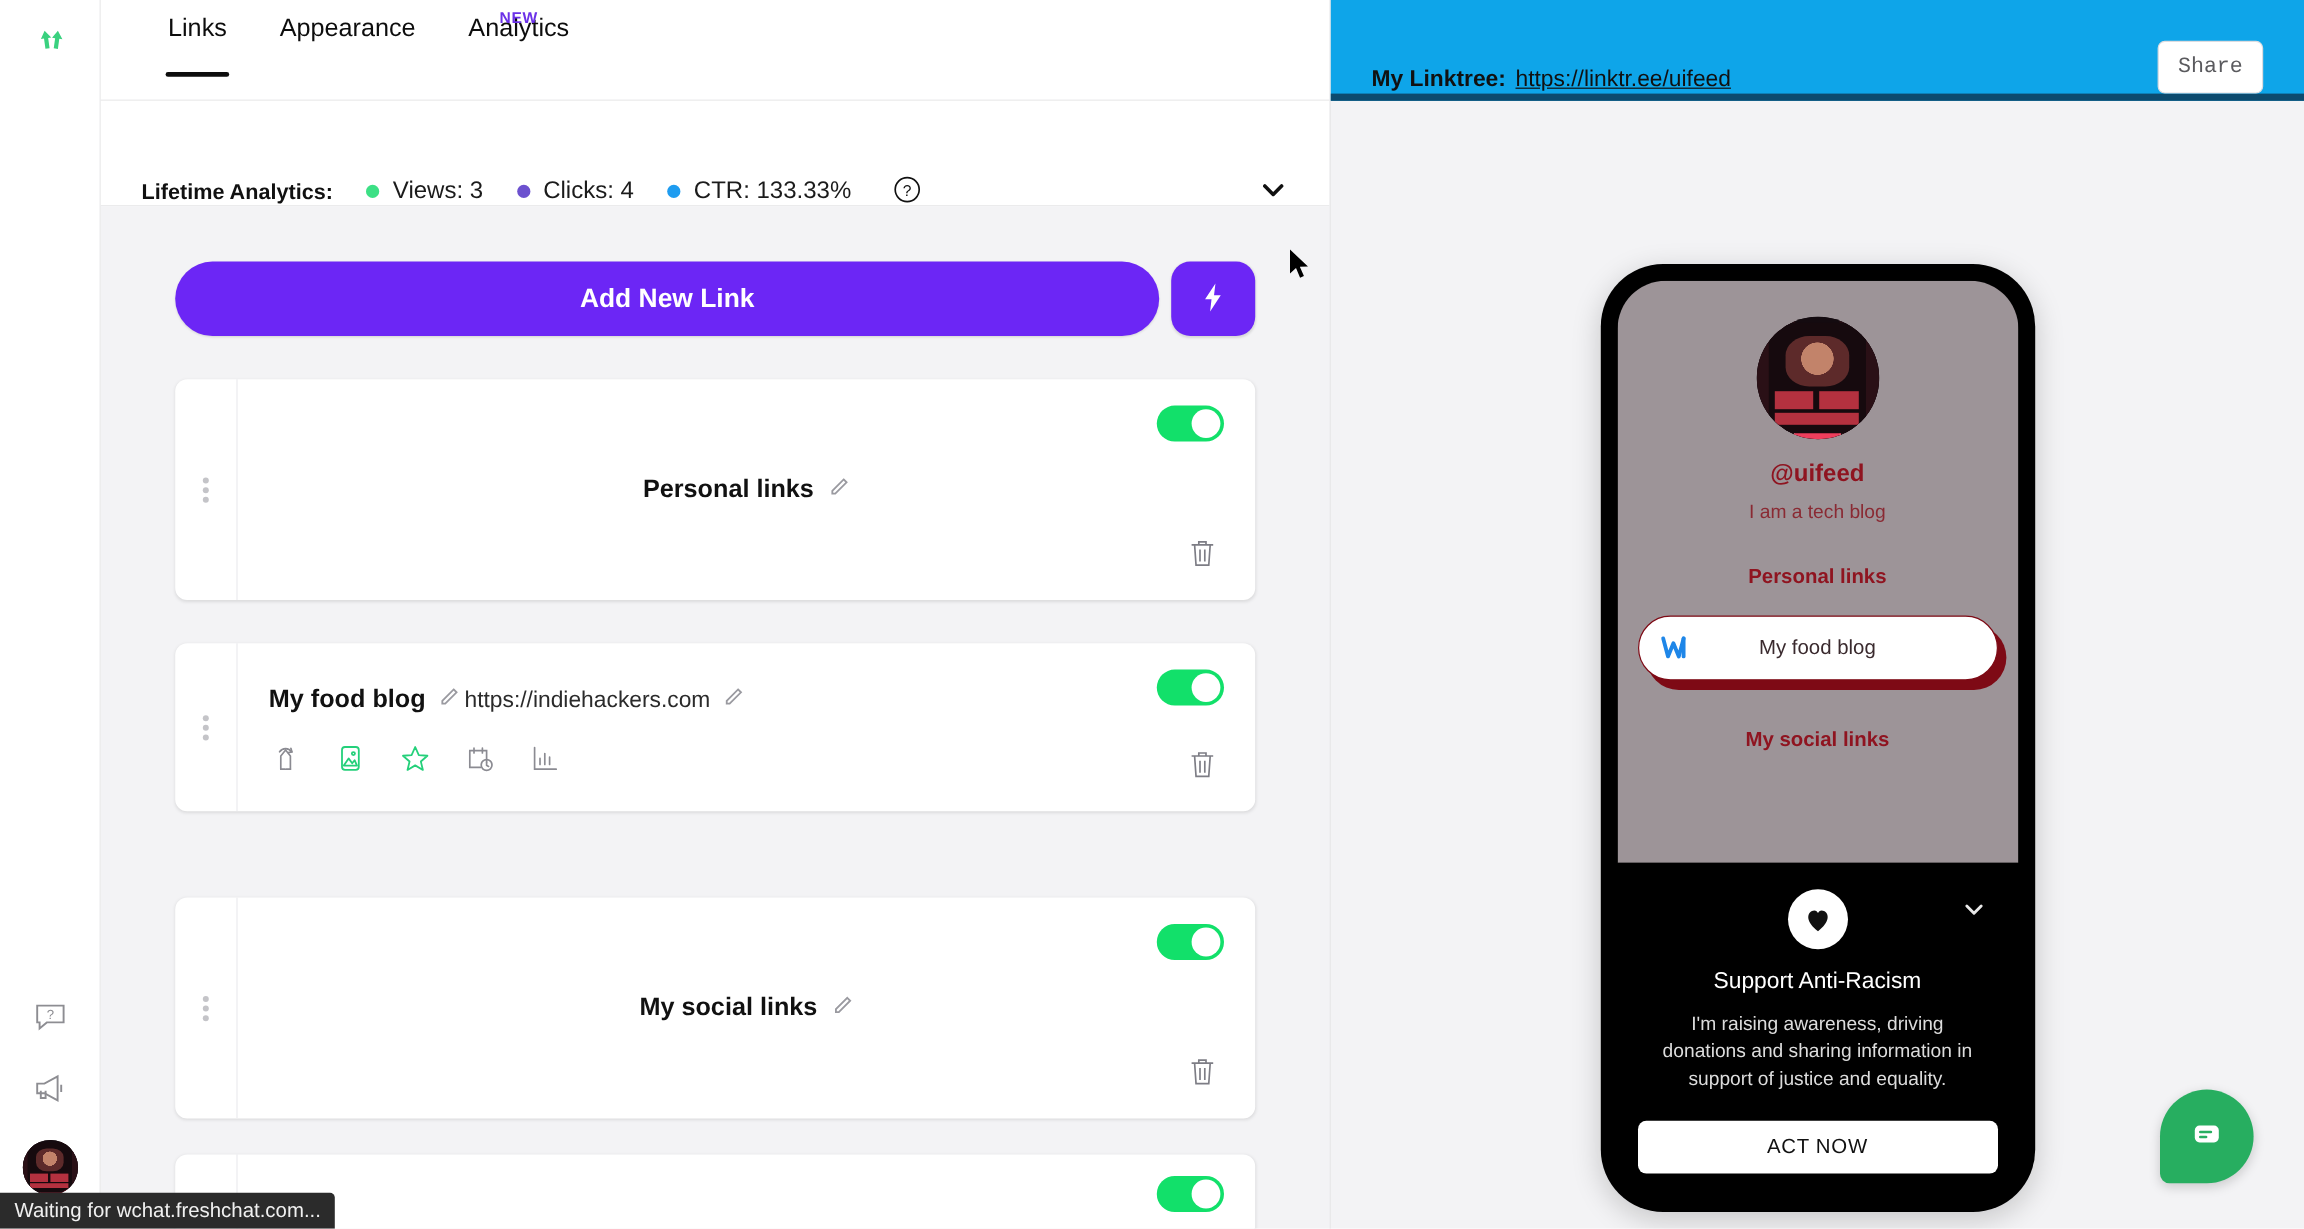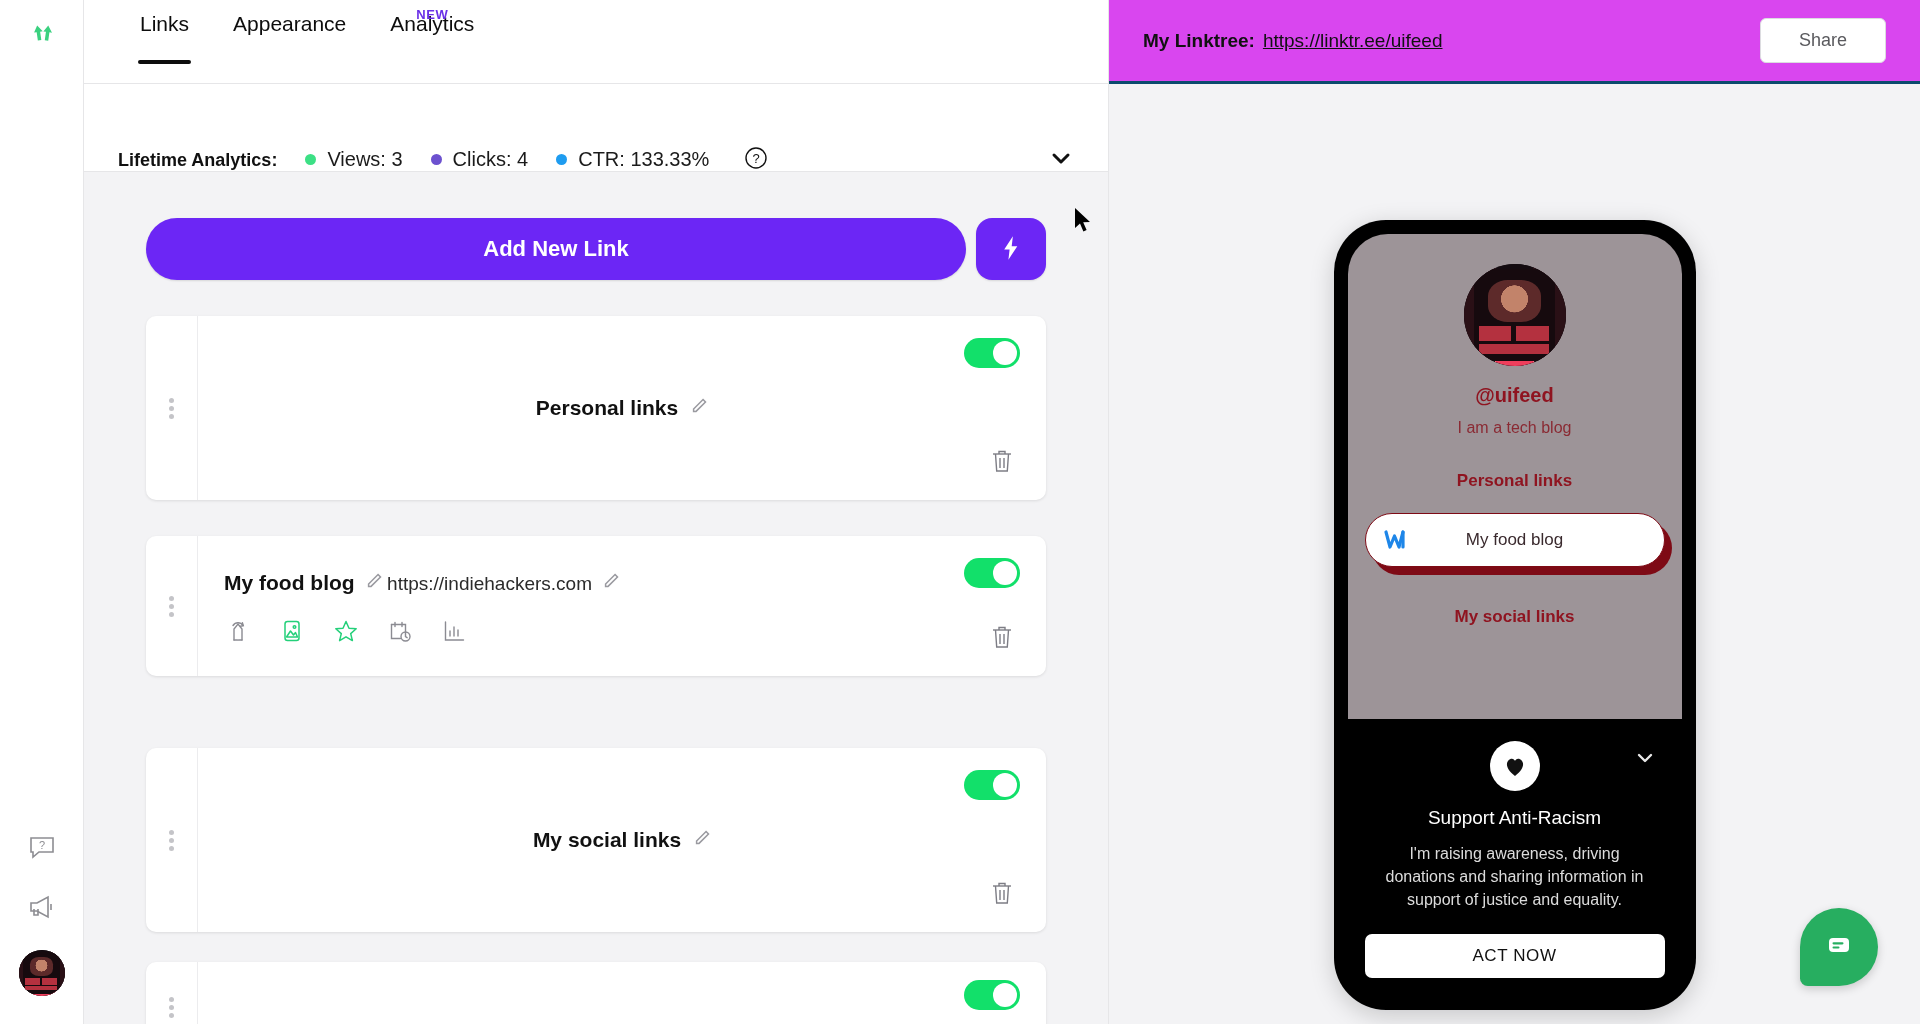--- a/index.html
+++ b/index.html
@@ -131,31 +131,31 @@
   .trash {
     position:absolute; right: 30px; bottom: 24px; width: 26px; height: 28px; cursor:pointer;
   }
 
   
   .preview {
     position: absolute; left: 1108px; top: 0; width: 812px; height: 1024px;
     background:#f3f3f5; border-left:1px solid #e6e6e8;
   }
   .preview-header {
-    height: 84px; background:#d946ef; border-bottom:3px solid #0c4a6e;
-    display:flex; align-items:center; padding: 0 34px;
+    height: 84px; background:#0ea5e9; border-bottom:6px solid #0c4a6e;
+    display:flex; align-items:flex-end; padding: 0 34px;
   }
   .mylinktree { font-size: 19px; font-weight:700; color:#111; }
   .mylinktree-url {
     font-size: 19px; color:#111; text-decoration: underline; margin-left: 8px; cursor:pointer;
   }
   .share-btn {
-    margin-left:auto; padding: 11px 38px; border:1px solid #dcdce0;
+    margin-left:auto; padding: 11px 16px; border:1px solid #dcdce0;
     border-radius: 6px; background:#fff; color:#5a5a5e; font-size:18px; cursor:pointer;
-    font-family:Liberation Sans, sans-serif;
+    font-family:Liberation Mono, monospace;
   }
 
   .phone-wrap { display:flex; justify-content:center; padding-top: 96px; }
   .phone {
     width: 362px; height: 790px; background:#000; border-radius: 52px;
     padding: 14px; position:relative; box-shadow: 0 6px 24px rgba(0,0,0,.18); margin-top: 40px;
   }
   .phone-screen {
     width:100%; height:100%; border-radius: 40px; overflow:hidden;
     background:#000; display:flex; flex-direction:column;
@@ -553,14 +553,17 @@
       </span>
     </div>
   </div>
 
   <span class="cursor">
     <svg width="20" height="28" viewBox="0 0 20 28">
       <path d="M2 1 L2 21 L7 16.4 L10.4 24.5 L13.6 23.1 L10.2 15.2 L17 15z" fill="#000"></path>
     </svg>
   </span>
 
+  <div class="statusbar">
+    <span>Waiting for wchat.freshchat.com...</span>
+  </div>
 
 </div>
 
 </body></html>

